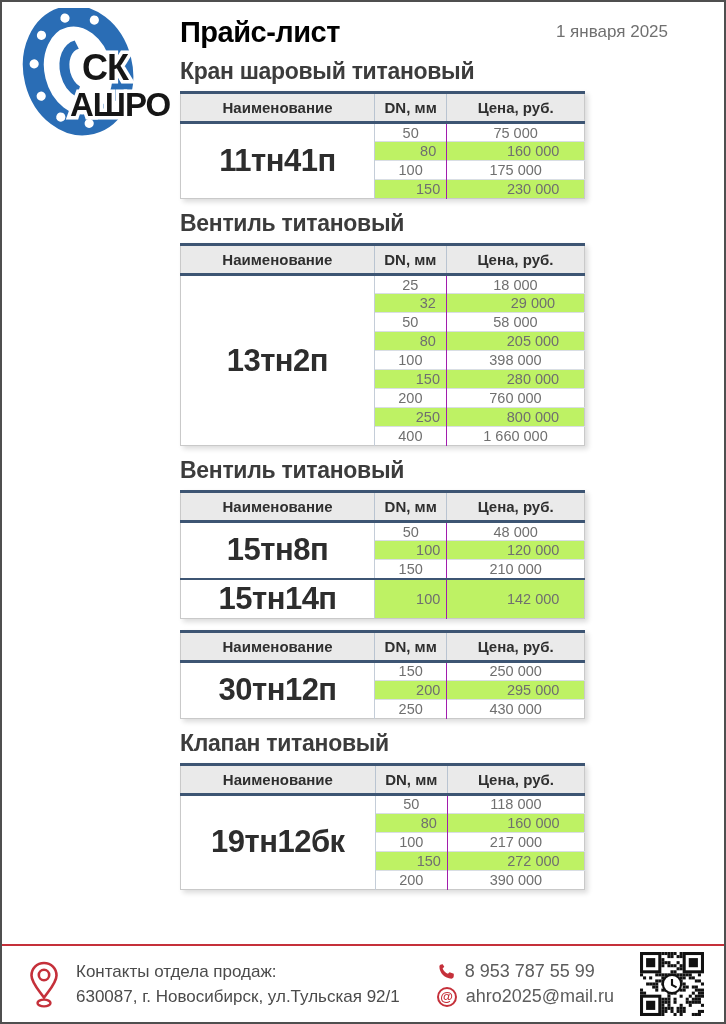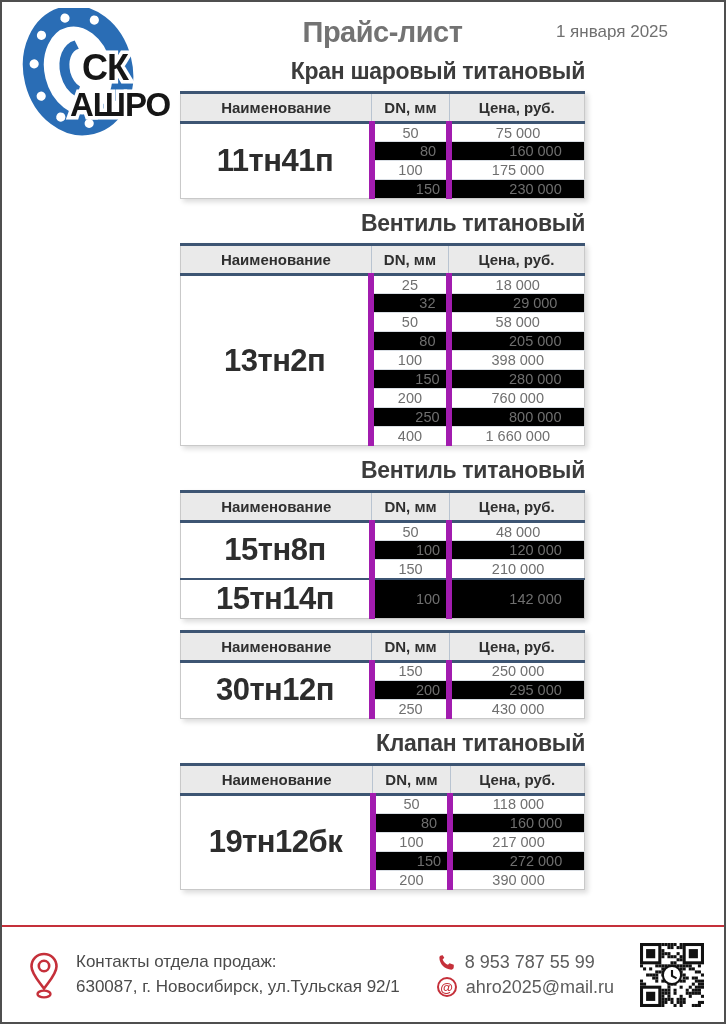--- a/index.html
+++ b/index.html
@@ -10,67 +10,67 @@
     margin:0 auto;
     background:#fff;
     border:2px solid #4f4f4f;
     font-family:"Liberation Sans","DejaVu Sans",sans-serif;
     overflow:hidden;
   }
   
   .logo{position:absolute;top:6px;left:16px;width:152px;height:128px;}
   .page-title{
     margin:14px 0 0 178px;width:405px;
-    text-align:center;font-size:29px;font-weight:bold;color:#737373;
+    text-align:left;font-size:29px;font-weight:bold;color:#000000;
     letter-spacing:-0.5px;
   }
   .date-label{
     position:absolute;top:20px;right:56px;
     font-size:17px;color:#707070;
   }
   
   .section{margin-top:11px;}
   .section:first-of-type{margin-top:9px;}
   .section-title{
     width:405px;margin:0 0 6px 178px;
-    text-align:right;font-size:23px;font-weight:bold;color:#3c3c3c;
+    text-align:left;font-size:23px;font-weight:bold;color:#3c3c3c;
     letter-spacing:-0.3px;
   }
   table.price-table{
     border-collapse:collapse;
     width:405px;margin-left:178px;
     box-shadow:3px 3px 5px rgba(0,0,0,0.14);
     border-left:1px solid #c9c9c9;border-right:1px solid #c9c9c9;border-bottom:1px solid #c9c9c9;
   }
   table.price-table th{
     height:30px;background:#eaeaea;
     border-top:3px solid #3d5573;border-bottom:3px solid #3d5573;
     font-size:15px;color:#2f2f2f;font-weight:bold;text-align:center;
     padding:0 0;
   }
   table.price-table th + th{border-left:1px solid #b9c4d1;}
   table.price-table col.c-name{width:200px;}
   table.price-table col.c-dn{width:62px;}
   table.price-table col.c-price{width:143px;}
   td.dn-cell,td.price-cell{
     height:19px;text-align:center;font-size:14.5px;color:#6f6f6f;
-    border-top:1px solid #d9dee4;border-left:6px solid #a21caf;
+    border-top:1px solid #d9dee4;border-left:1px solid #a21caf;
     padding:0 6px;
   }
-  tr.stripe td.dn-cell,tr.stripe td.price-cell{background:#000000;padding-left:41px;}
+  tr.stripe td.dn-cell,tr.stripe td.price-cell{background:#bef264;padding-left:41px;}
   td.product-name-cell{
     background:#fff;text-align:center;vertical-align:middle;
     font-size:31px;font-weight:bold;color:#2d2d2d;letter-spacing:-0.5px;
     border-right:1px solid #c4cdd8;
   }
   tr.group-start td{border-top:2px solid #3d5573;}
   tr.tall td.dn-cell,tr.tall td.price-cell{height:38px;}
   
   .footer{
-    position:absolute;left:0;right:0;bottom:0;height:97px;
+    position:absolute;left:0;right:0;bottom:0;height:78px;
     border-top:2px solid #c5303a;background:#fff;
     display:flex;align-items:center;padding:0 20px 0 26px;gap:16px;
   }
   .contact-block{display:flex;flex-direction:column;gap:5px;}
   .contacts-label,.address-label{font-size:17px;color:#4b4b4b;}
   .footer-spacer{flex:1;}
   .reach-block{display:flex;flex-direction:column;gap:4px;}
   .reach-row{display:flex;align-items:center;gap:9px;font-size:18px;color:#5c5c5c;}
   .at-icon{
     display:inline-flex;align-items:center;justify-content:center;

